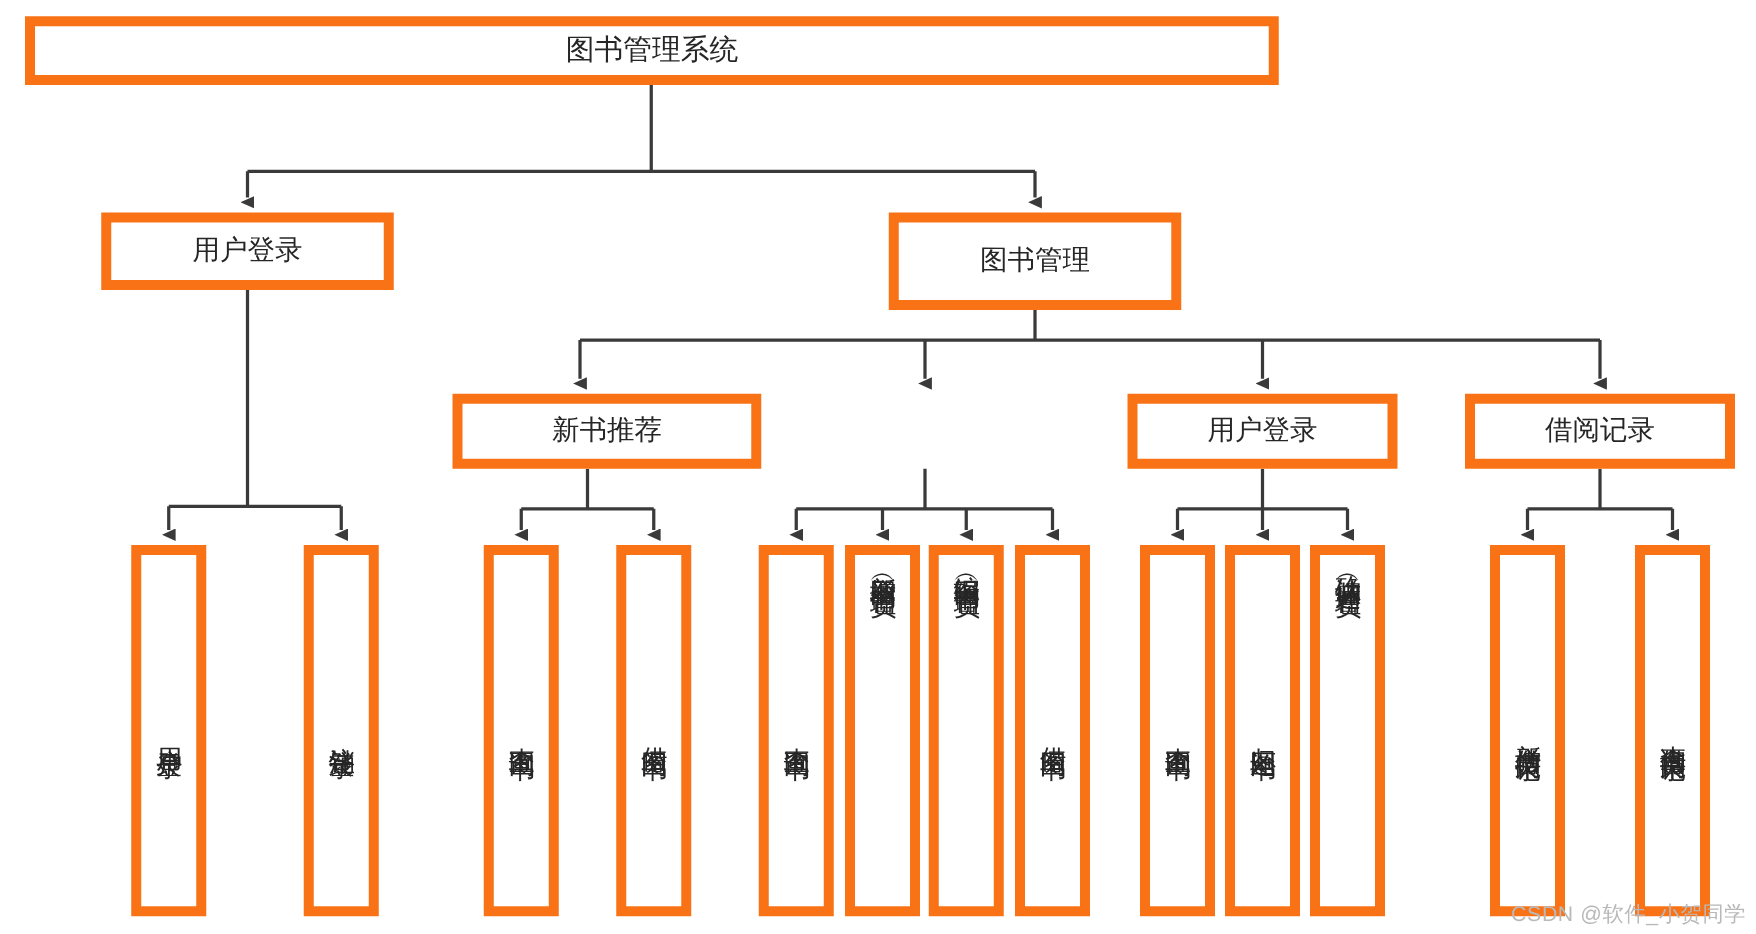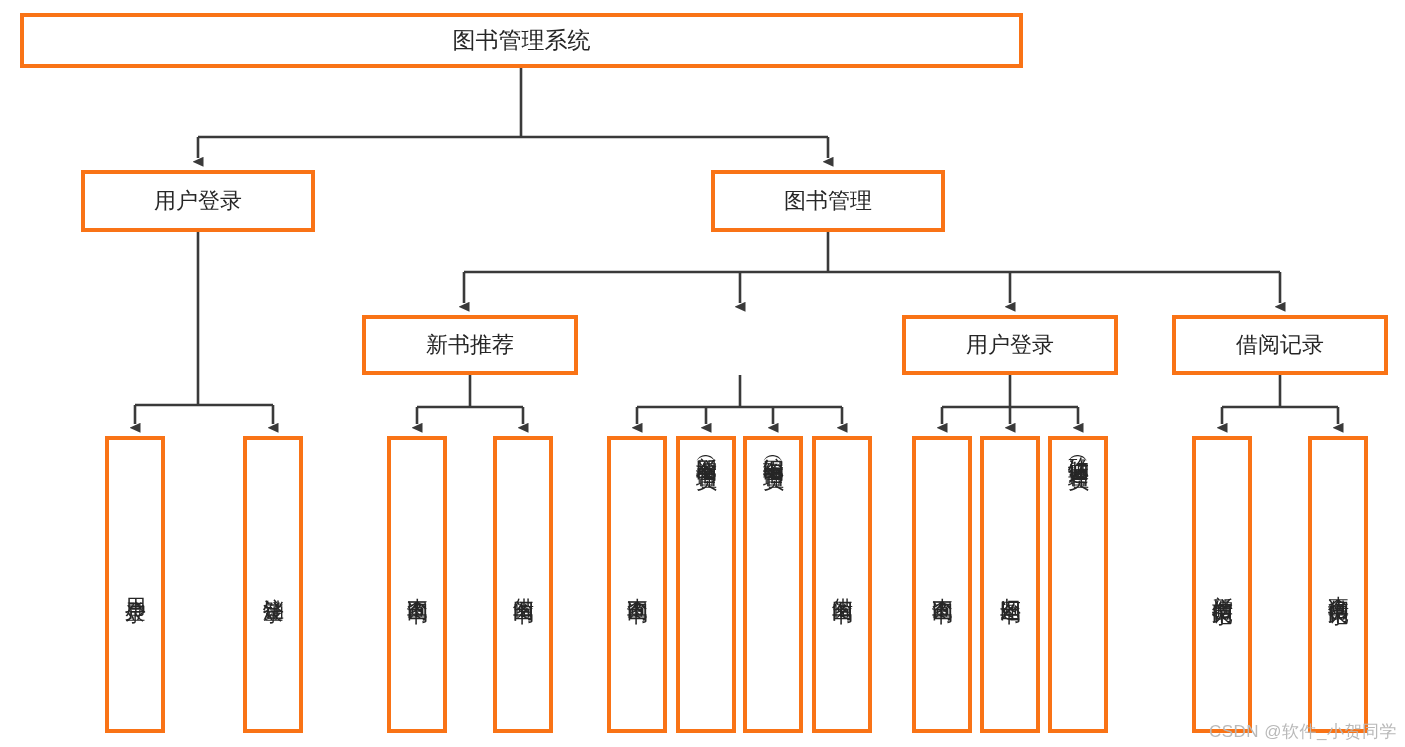--- a/index.html
+++ b/index.html
@@ -18,21 +18,21 @@
     background: #ffffff;
   }
   #edges {
     position: absolute; left: 0; top: 0;
     width: 1405px; height: 747px;
     pointer-events: none;
   }
   .node {
     position: absolute;
     background: #ffffff;
-    border: 4px solid #f97316;
+    border: 8px solid #f97316;
     display: flex;
     align-items: center;
     justify-content: center;
     color: #1a1a1a;
     z-index: 2;
   }
   .node-label {
     display: block;
     text-align: center;
     line-height: 1.15;
@@ -128,25 +128,25 @@
   </svg>
 
   <div class="node root" style="left:20px; top:13px; width:1003px; height:55px;">
     <span class="node-label">图书管理系统</span>
   </div>
 
   <div class="node lvl1" style="left:81px; top:170px; width:234px; height:62px;">
     <span class="node-label">用户登录</span>
   </div>
 
-  <div class="node lvl1" style="left:711px; top:170px; width:234px; height:62px;">
+  <div class="node lvl1" style="left:711px; top:170px; width:234px; height:78px;">
     <span class="node-label">图书管理</span>
   </div>
 
-  <div class="node lvl2" style="left:362px; top:315px; width:216px; height:60px;">
+  <div class="node lvl2" style="left:362px; top:315px; width:247px; height:60px;">
     <span class="node-label">新书推荐</span>
   </div>
 
 
   <div class="node lvl2" style="left:902px; top:315px; width:216px; height:60px;">
     <span class="node-label">用户登录</span>
   </div>
 
   <div class="node lvl2" style="left:1172px; top:315px; width:216px; height:60px;">
     <span class="node-label">借阅记录</span>

